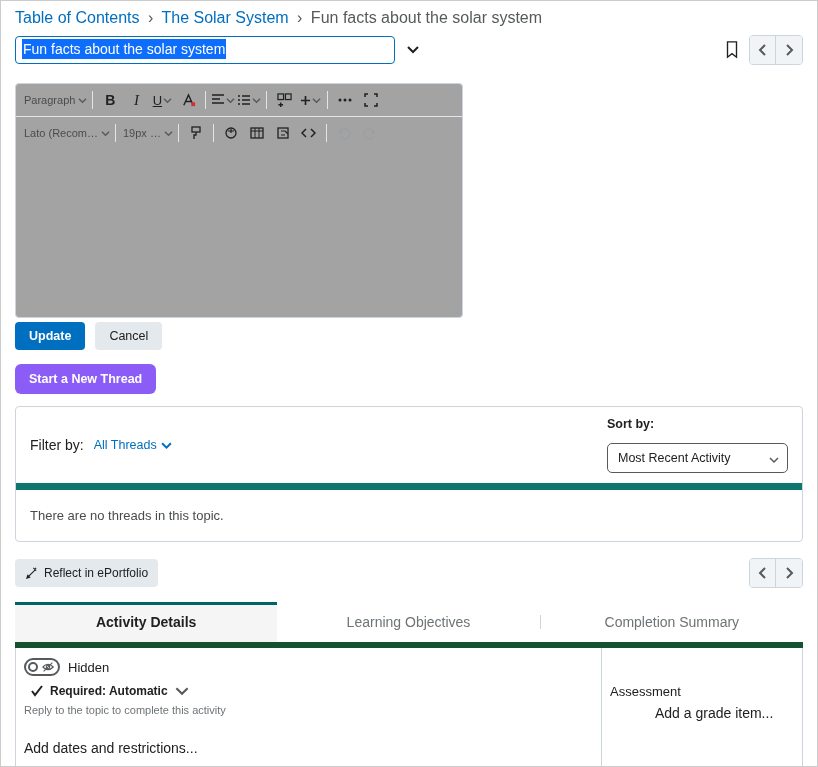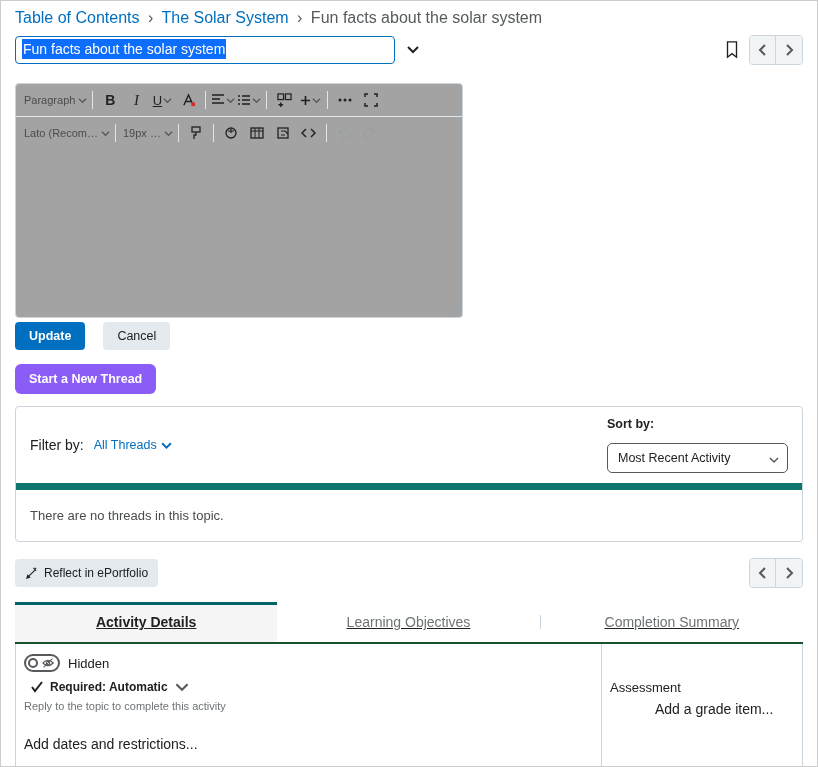--- a/index.html
+++ b/index.html
@@ -110,21 +110,21 @@
   }
   .resize-handle {
     position: absolute;
     bottom: 2px;
     right: 2px;
     width: 10px;
     height: 10px;
   }
   .btn-row {
     display: flex;
-    gap: 18px;
+    gap: 10px;
     padding: 4px 14px 8px 14px;
   }
   .btn {
     padding: 7px 14px;
     border-radius: 4px;
     font-size: 12.5px;
     cursor: pointer;
     border: none;
   }
   .btn-primary { background: #006fbf; color: #fff; font-weight: 600; }
@@ -188,22 +188,21 @@
     display: flex;
     align-items: center;
     gap: 6px;
     cursor: pointer;
   }
   .reflect-btn svg { width: 13px; height: 13px; }
   .nav-group2 { margin-left: auto; }
   .tabs-row {
     display: flex;
     margin-top: 14px;
-    border-bottom: 2px solid #14532d;
-    text-decoration: underline;
+    border-bottom: 6px solid #14532d;
   }
   .tab {
     flex: 1;
     text-align: center;
     padding: 12px 0;
     font-size: 14px;
     color: #6e7376;
     cursor: pointer;
     position: relative;
   }

